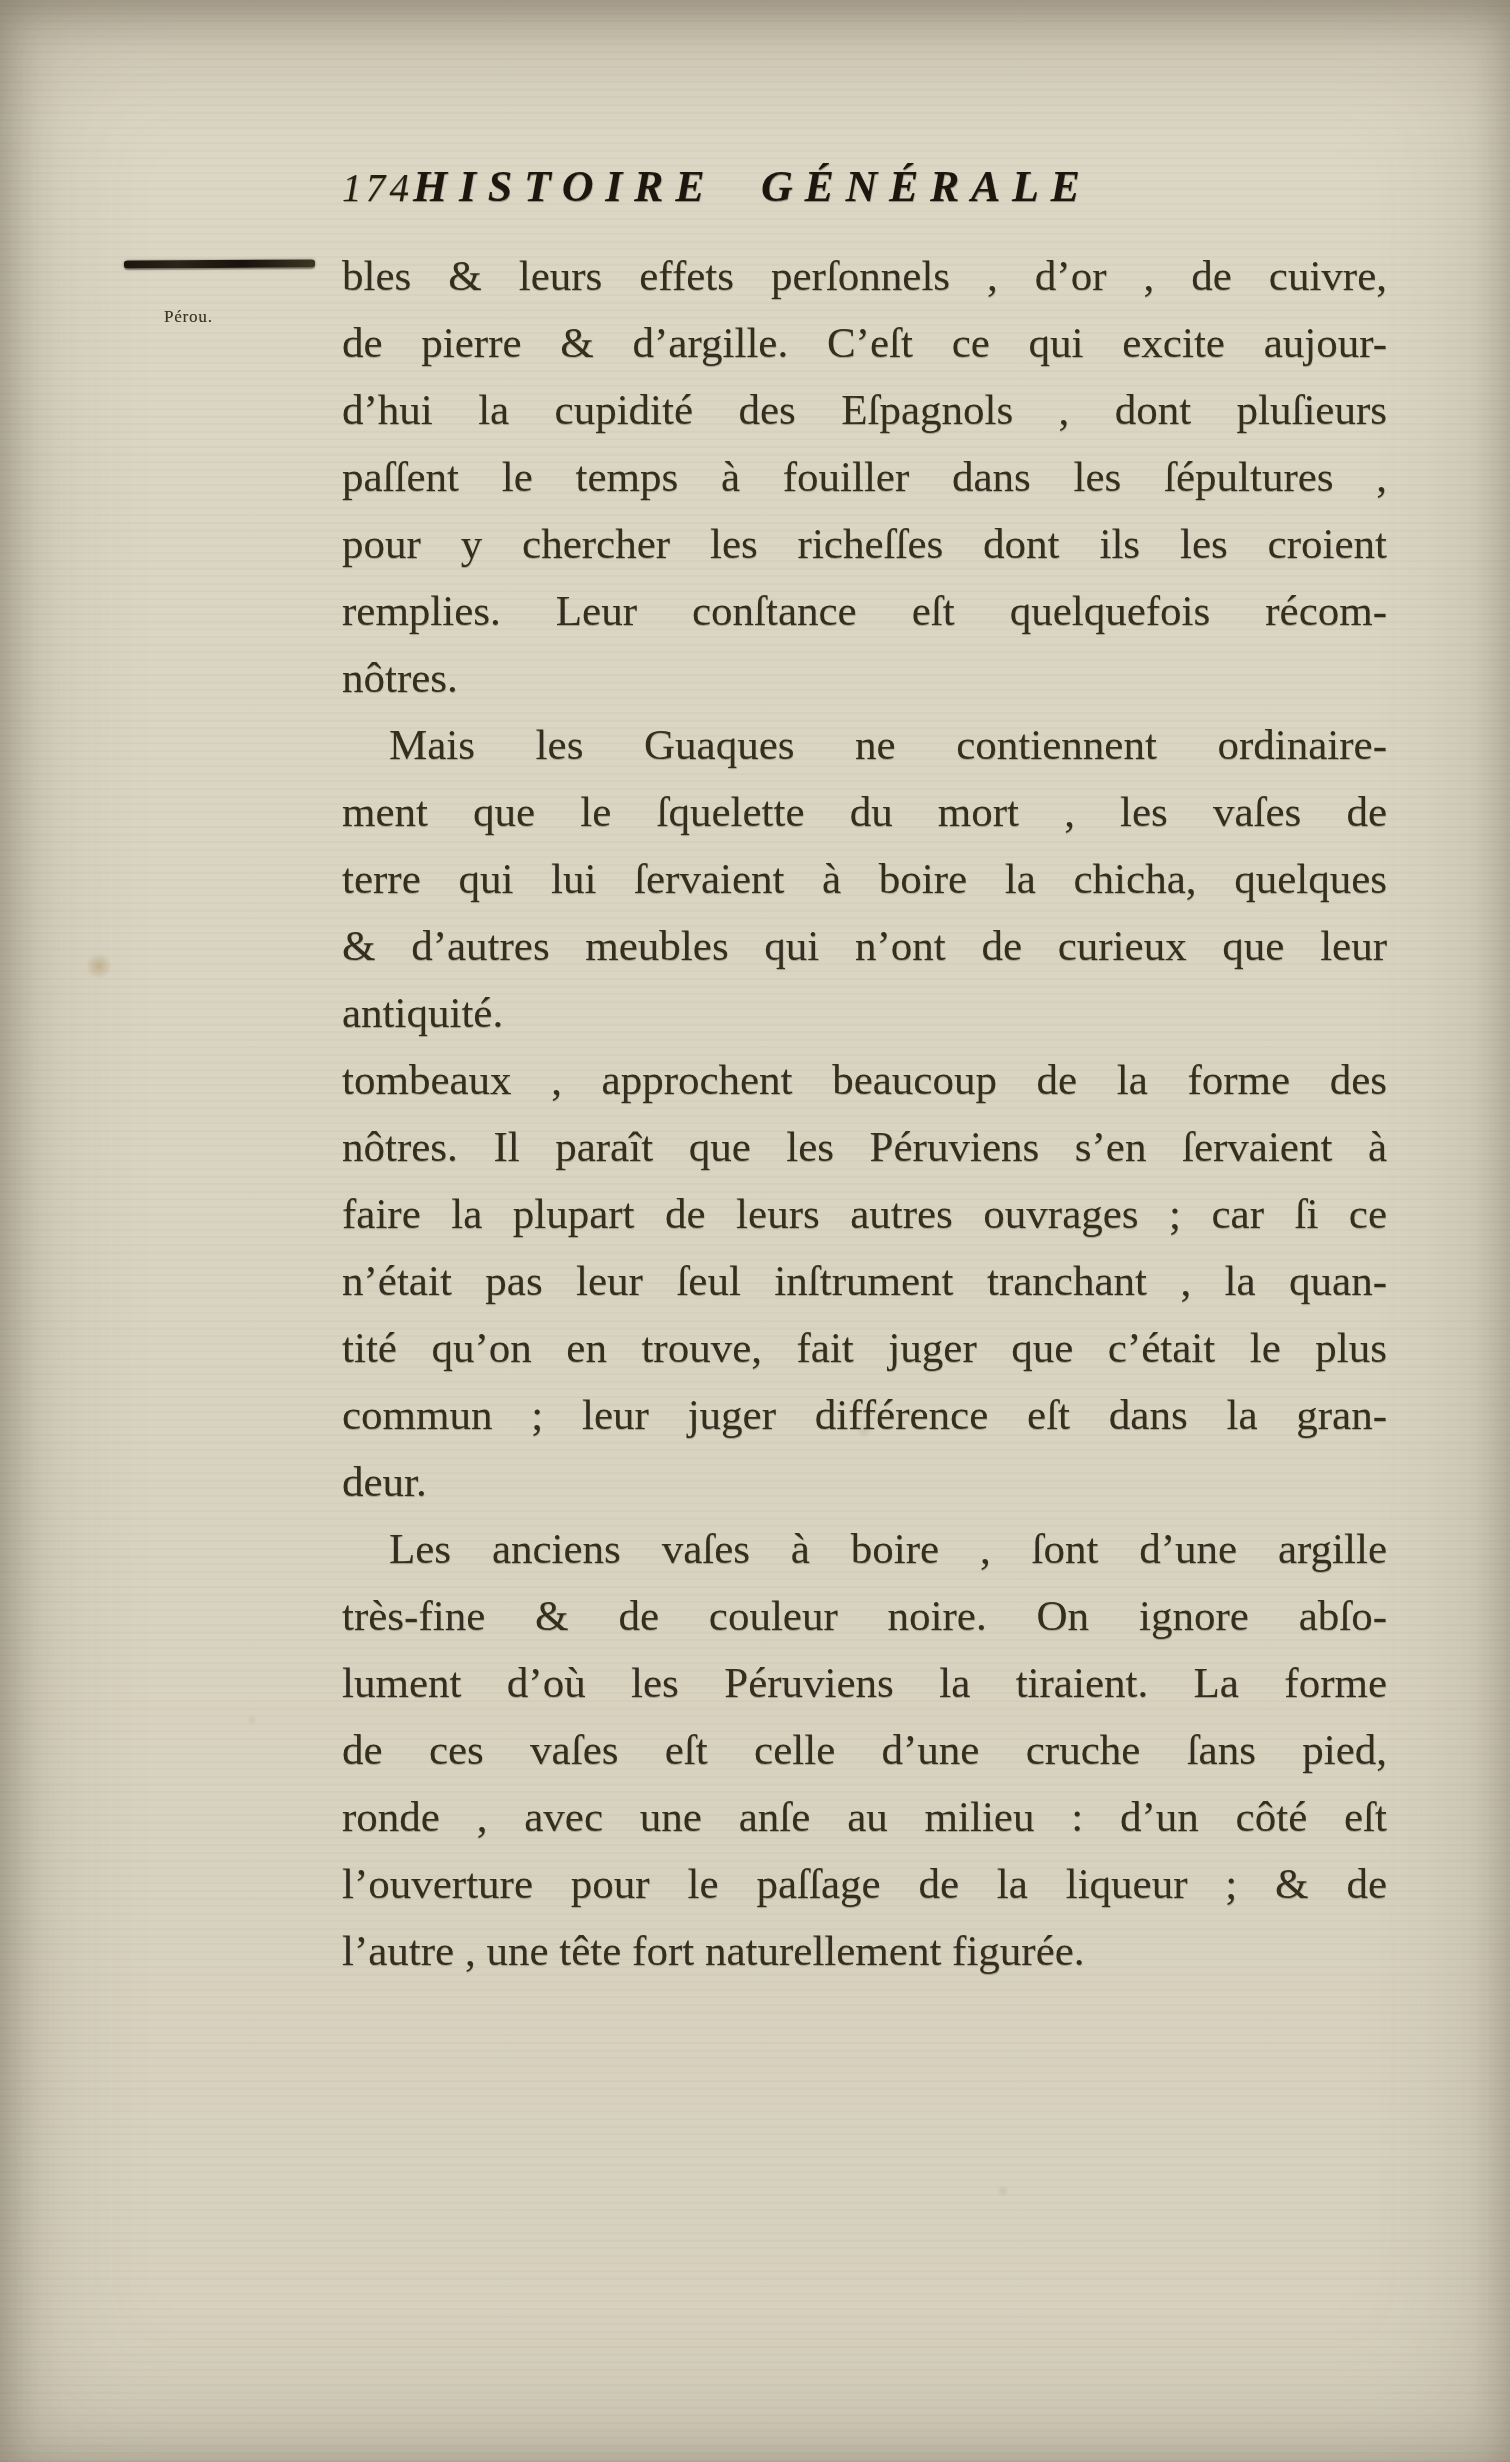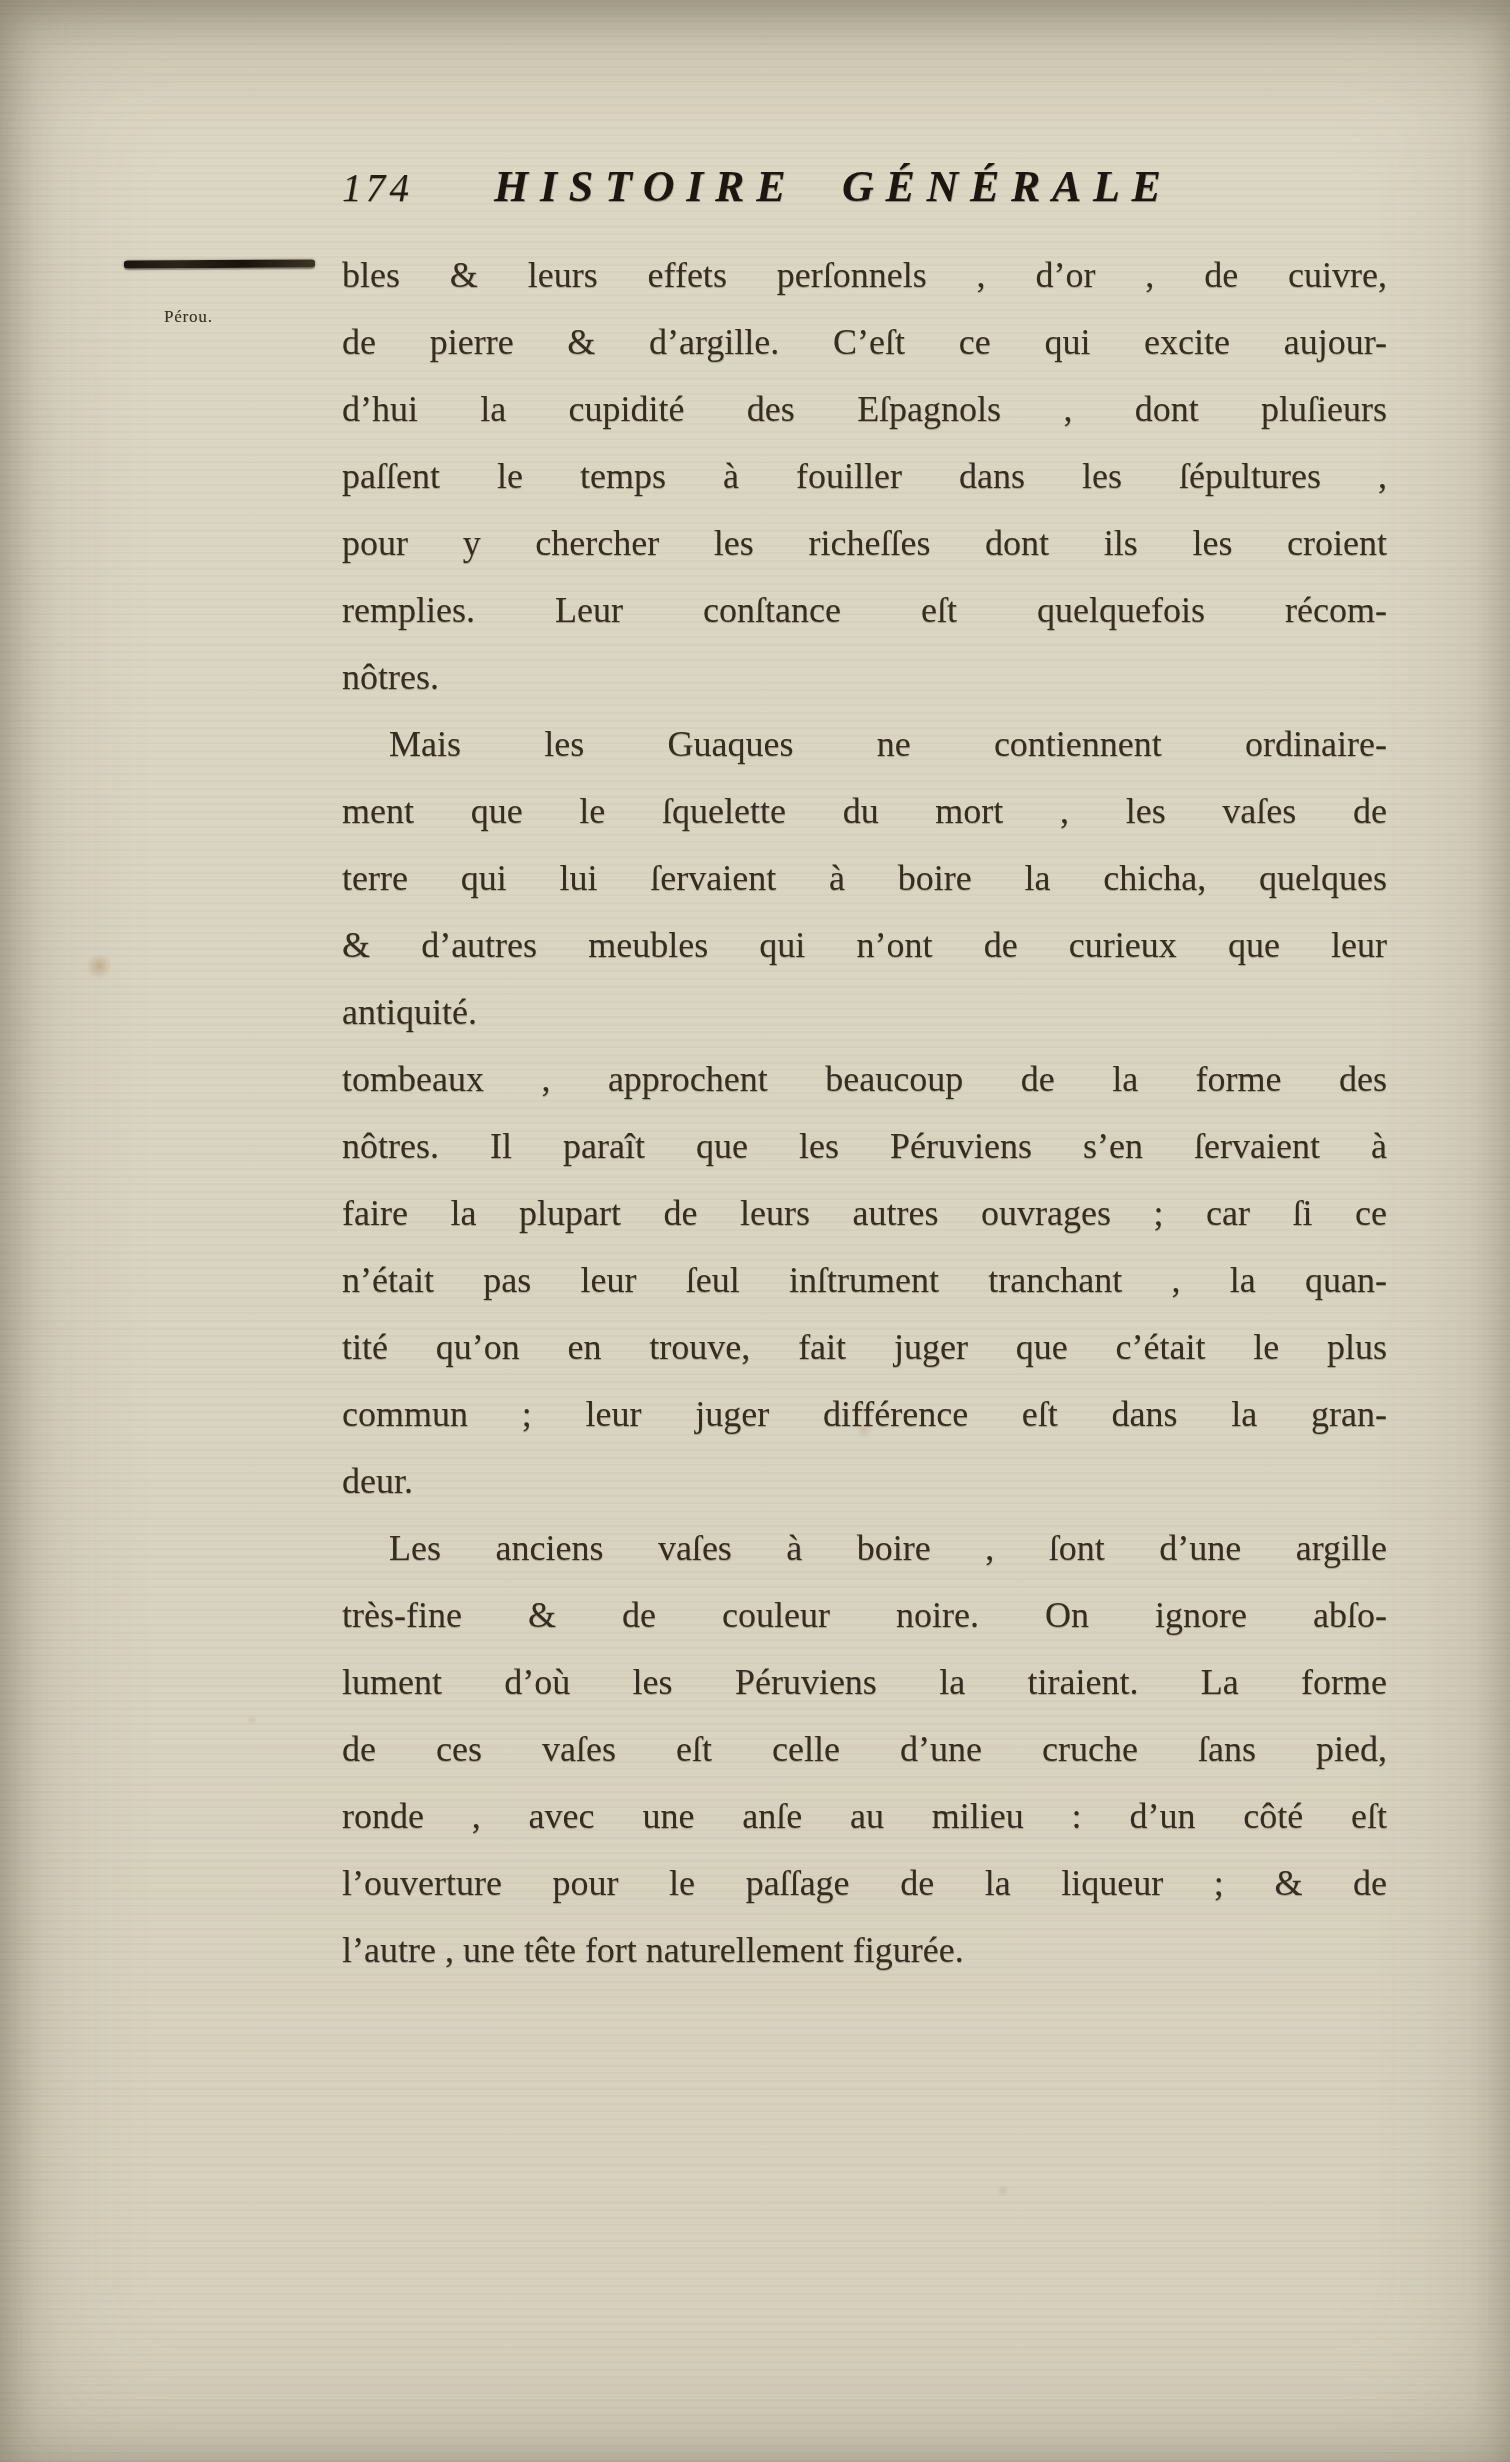--- a/index.html
+++ b/index.html
@@ -70,31 +70,30 @@
     color: var(--header_ink);
     font-style: italic;
   }
   .pagenum {
     font-size: 39px;
     letter-spacing: 4.2px;
     color: #241d12;
     text-shadow: 0.4px 0.6px 0.8px rgba(40,32,18,0.4);
   }
   .running-title {
-    margin-left: 81px;
     font-size: 44px;
     font-weight: bold;
     letter-spacing: 11.7px;
     word-spacing: 22px;
     color: var(--header_ink);
     text-shadow: 0.5px 0.7px 0.8px rgba(35,28,16,0.4);
   }
   .bodytext {
     margin-top: 30px;
-    font-size: 36px;
+    font-size: 43px;
     line-height: 67px;
     color: var(--ink);
     text-shadow: 0.3px 0.5px 0.7px rgba(56,46,30,0.32);
   }
   .line {
     text-align: justify;
     text-align-last: justify;
   }
   .line.end { text-align-last: left; }
   .line.indent { text-indent: 47px; }

